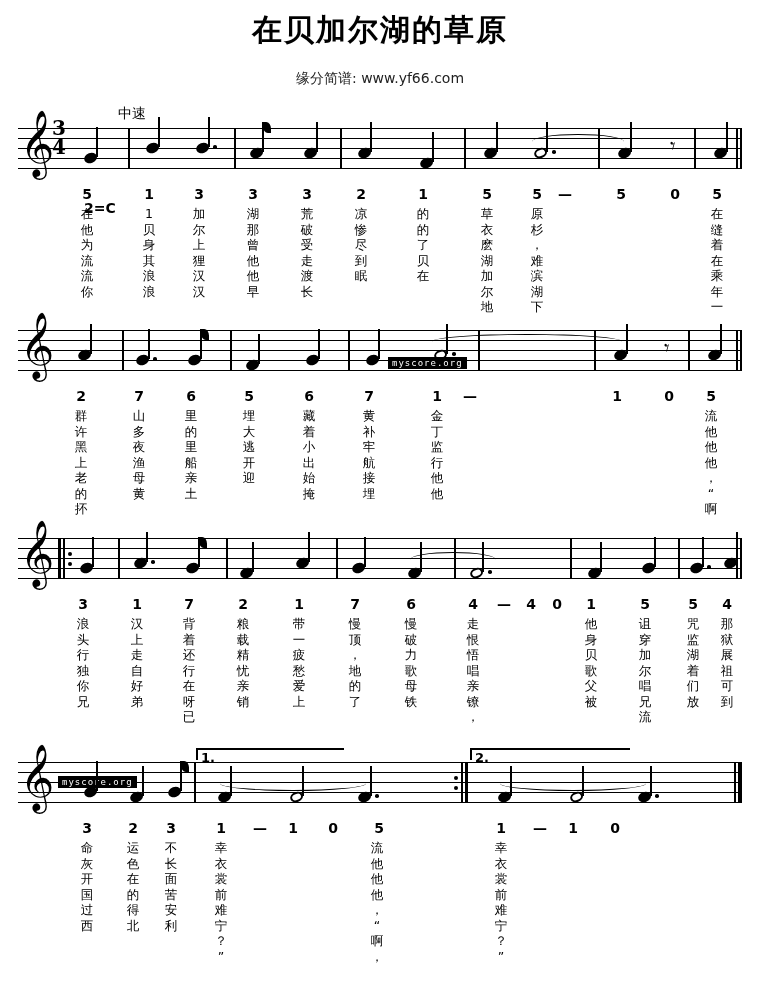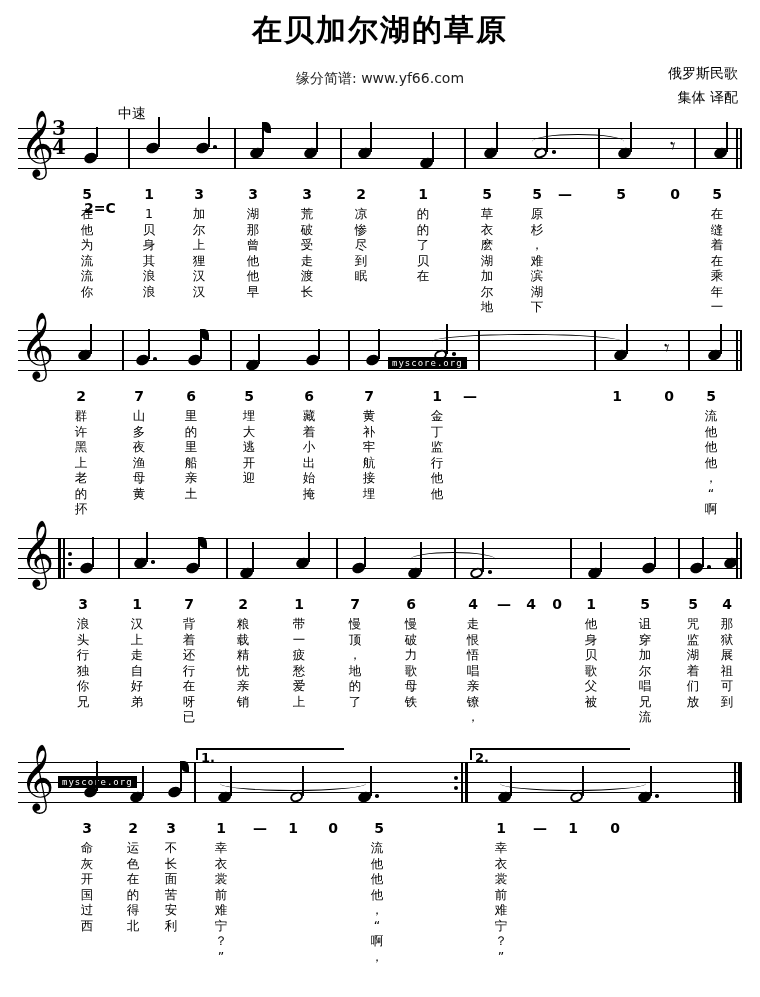--- a/index.html
+++ b/index.html
@@ -116,24 +116,20 @@
   .lyriccol div{height:15.5px;}
 </style>
 </head>
 <body>
 
 <div class="sheet">
 
   <div class="title">在贝加尔湖的草原</div>
   <div class="watermark-top">缘分简谱: www.yf66.com</div>
 
-  <div class="credits">
-    <div>俄罗斯民歌</div>
-    <div>集体  译配</div>
-  </div>
 
   <div class="tempo">中速</div>
   <div class="key">2=C</div>
 
   <div class="system" style="top:128px;">
     <div class="staff">
       <div class="line"></div>
         <div class="line"></div>
         <div class="line"></div>
         <div class="line"></div>

